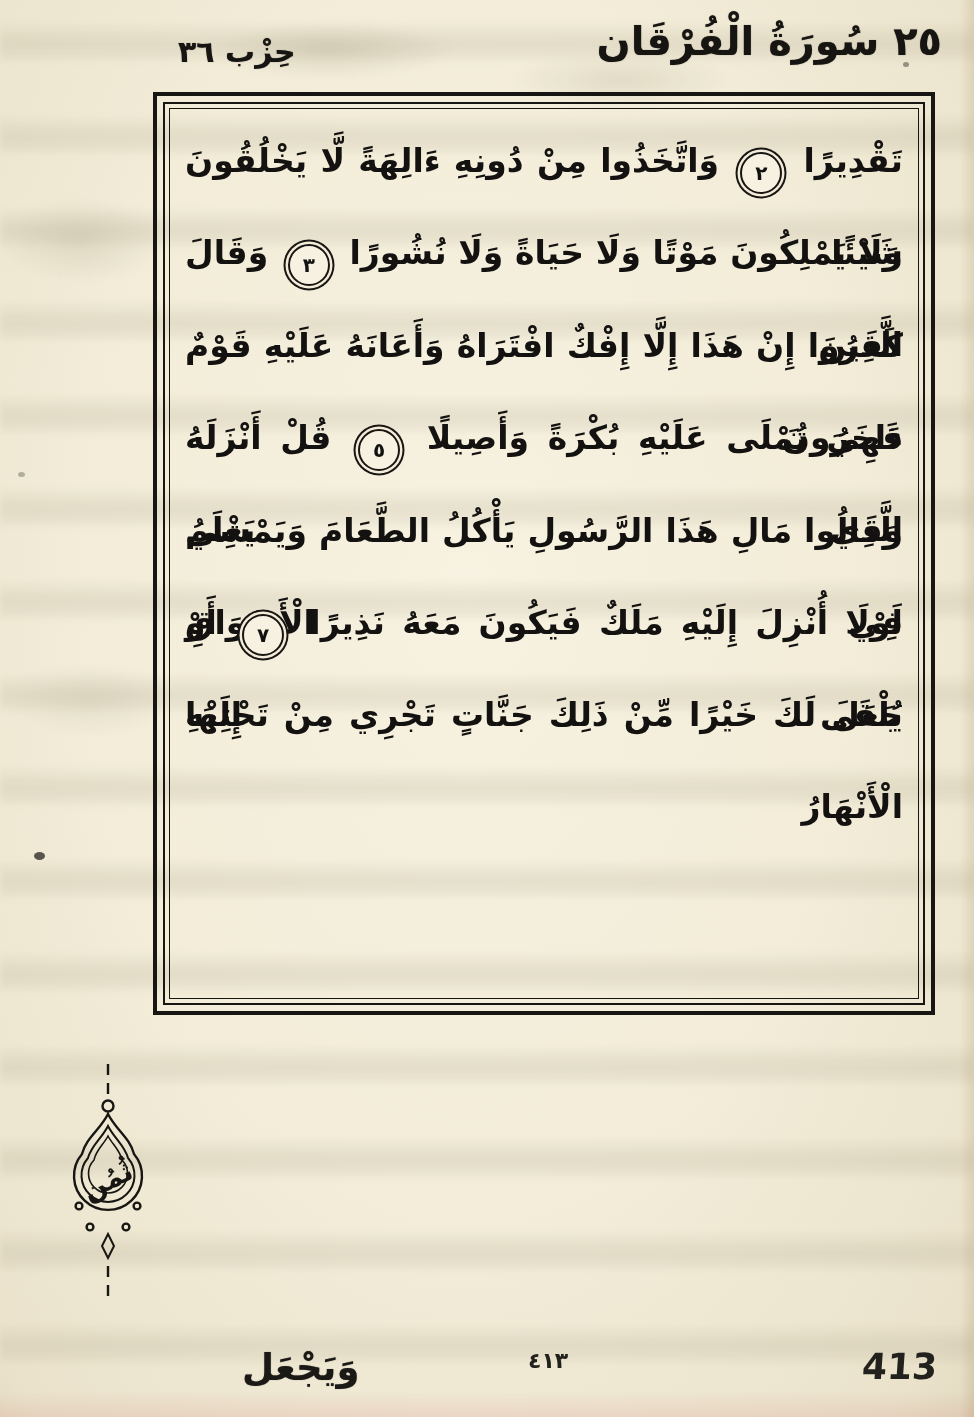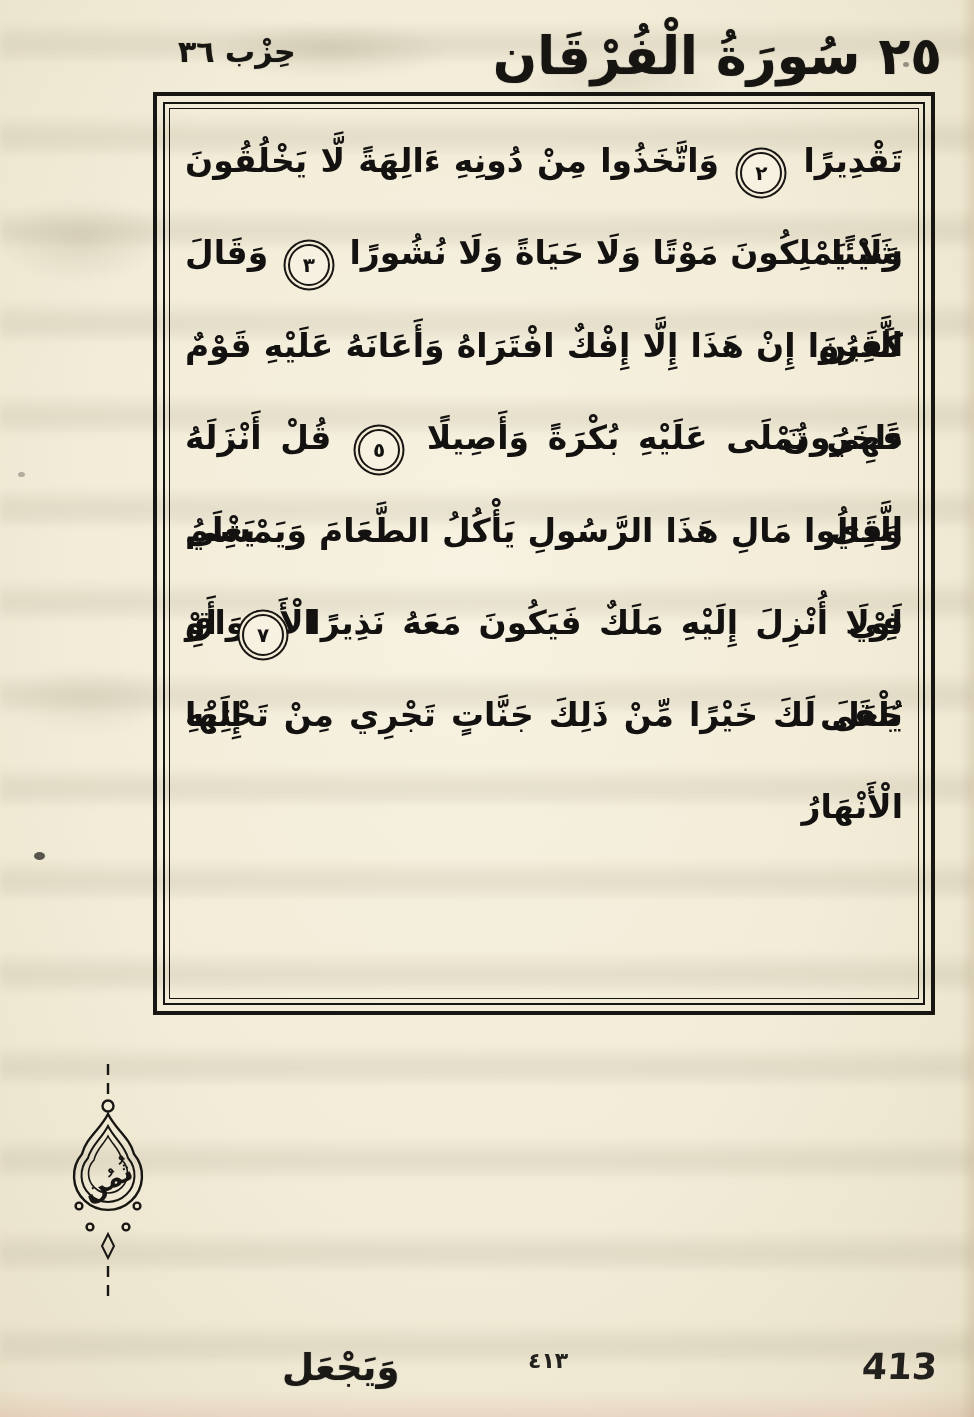--- a/index.html
+++ b/index.html
@@ -33,22 +33,22 @@
       radial-gradient(ellipse 120px 50px at 90px 700px, rgba(140,130,100,.12), transparent 70%);
     filter: blur(3px);
   }
   .speck { position: absolute; background: #3c3a35; border-radius: 50%; }
   .speck.s1 { left: 34px; top: 852px; width: 11px; height: 8px; opacity: .85; }
   .speck.s2 { left: 903px; top: 62px; width: 6px; height: 5px; opacity: .5; }
   .speck.s3 { left: 18px; top: 472px; width: 7px; height: 5px; opacity: .35; }
 
   
   .hdr {
-    position: absolute; top: 26px;
-    font-weight: bold; font-size: 52px;
+    position: absolute; top: 18px;
+    font-weight: bold; font-size: 40px;
     direction: rtl; white-space: nowrap;
     color: #171512;
     text-shadow: 0 0 1px rgba(23,21,18,.55);
   }
   .hdr-right { right: 32px; }
   .hdr-left  { left: 178px; top: 34px; font-size: 30px; }
 
   
   .frame {
     position: absolute; left: 153px; top: 92px;
@@ -84,21 +84,21 @@
   .medallion {
     position: absolute; left: 44px; top: 1062px;
     width: 120px; height: 262px;
   }
   .medallion svg { width: 100%; height: 100%; }
 
   
   .catchword {
     position: absolute; left: 242px; top: 1346px;
     font-size: 37px; font-weight: bold; direction: rtl;
-    color: #1b1916; text-shadow: 0 0 1px rgba(27,25,22,.5); margin-left: 40px;
+    color: #1b1916; text-shadow: 0 0 1px rgba(27,25,22,.5);
   }
   .pagenum-ar {
     position: absolute; left: 528px; top: 1348px;
     font-size: 22px; font-weight: bold; direction: rtl; color: #23211d;
   }
   .pagenum-en {
     position: absolute; left: 862px; top: 1346px;
     font-size: 36px; font-weight: bold; color: #23211d;
     transform: skewX(-4deg);
   }

